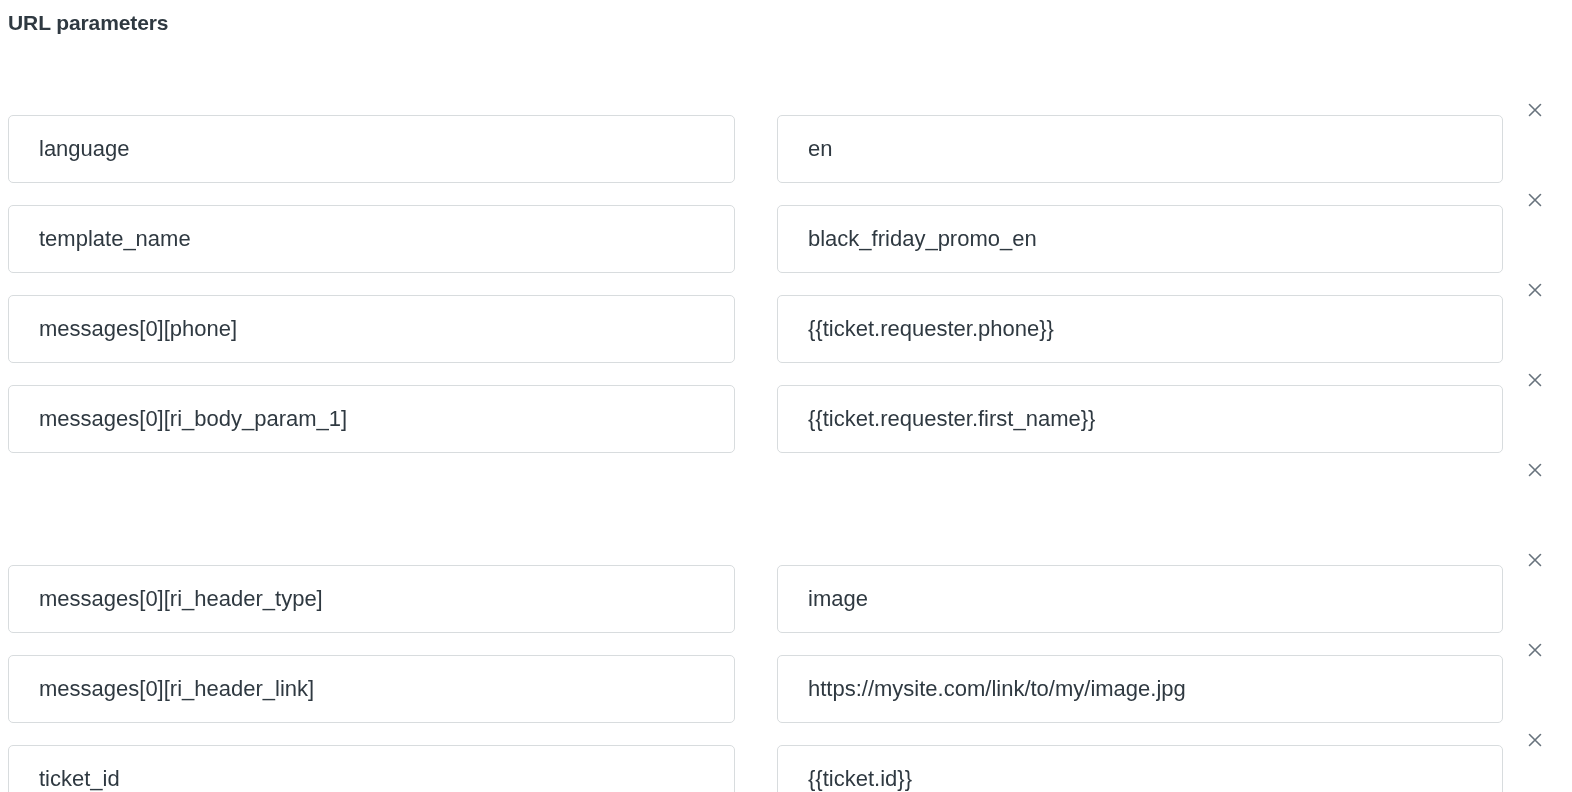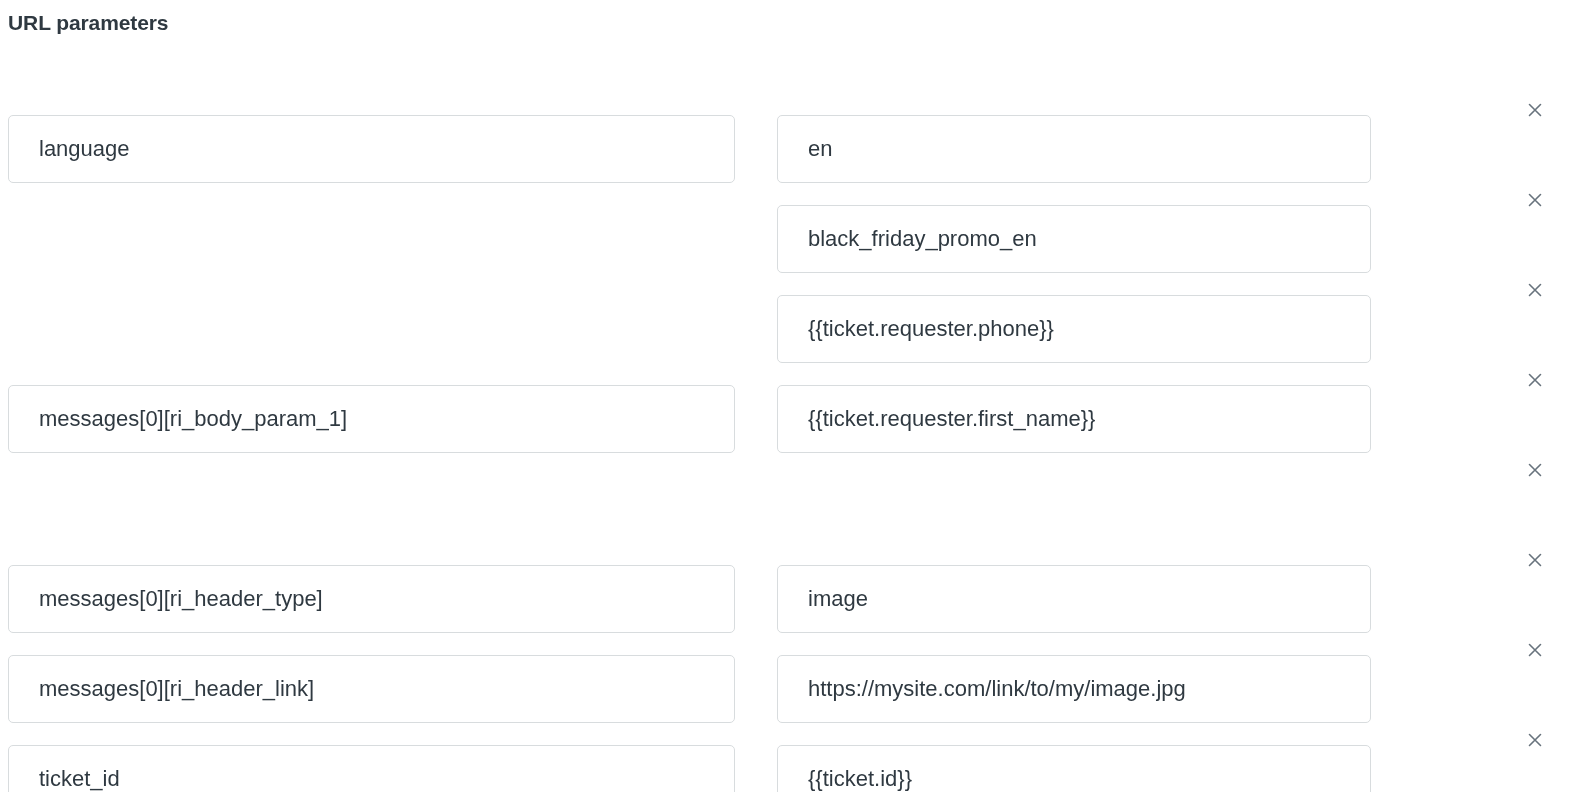--- a/index.html
+++ b/index.html
@@ -58,21 +58,21 @@
     white-space: nowrap;
     overflow: hidden;
     margin-top: 40px;
   }
   .field-key {
     left: 8px;
     width: 727px;
   }
   .field-value {
     left: 777px;
-    width: 594px;
+    width: 726px;
   }
   .remove-btn {
     position: absolute;
     top: 18px;
     left: 1518px;
     width: 34px;
     height: 34px;
     display: flex;
     align-items: center;
     justify-content: center;
@@ -100,31 +100,33 @@
       <button class="remove-btn">
         <span>
           <svg width="18" height="18" viewBox="0 0 18 18" aria-hidden="true">
             <path d="M3.5 3.5 L14.5 14.5 M14.5 3.5 L3.5 14.5" stroke="#68737d" stroke-width="1.6" fill="none" stroke-linecap="round"></path>
           </svg>
         </span>
       </button>
     </div>
 
     <div class="param-row">
+      <div class="field field-key">template_name</div>
       <div class="field field-value">black_friday_promo_en</div>
       <button class="remove-btn">
         <span>
           <svg width="18" height="18" viewBox="0 0 18 18" aria-hidden="true">
             <path d="M3.5 3.5 L14.5 14.5 M14.5 3.5 L3.5 14.5" stroke="#68737d" stroke-width="1.6" fill="none" stroke-linecap="round"></path>
           </svg>
         </span>
       </button>
     </div>
 
     <div class="param-row">
+      <div class="field field-key">messages[0][phone]</div>
       <div class="field field-value">{{ticket.requester.phone}}</div>
       <button class="remove-btn">
         <span>
           <svg width="18" height="18" viewBox="0 0 18 18" aria-hidden="true">
             <path d="M3.5 3.5 L14.5 14.5 M14.5 3.5 L3.5 14.5" stroke="#68737d" stroke-width="1.6" fill="none" stroke-linecap="round"></path>
           </svg>
         </span>
       </button>
     </div>
 

